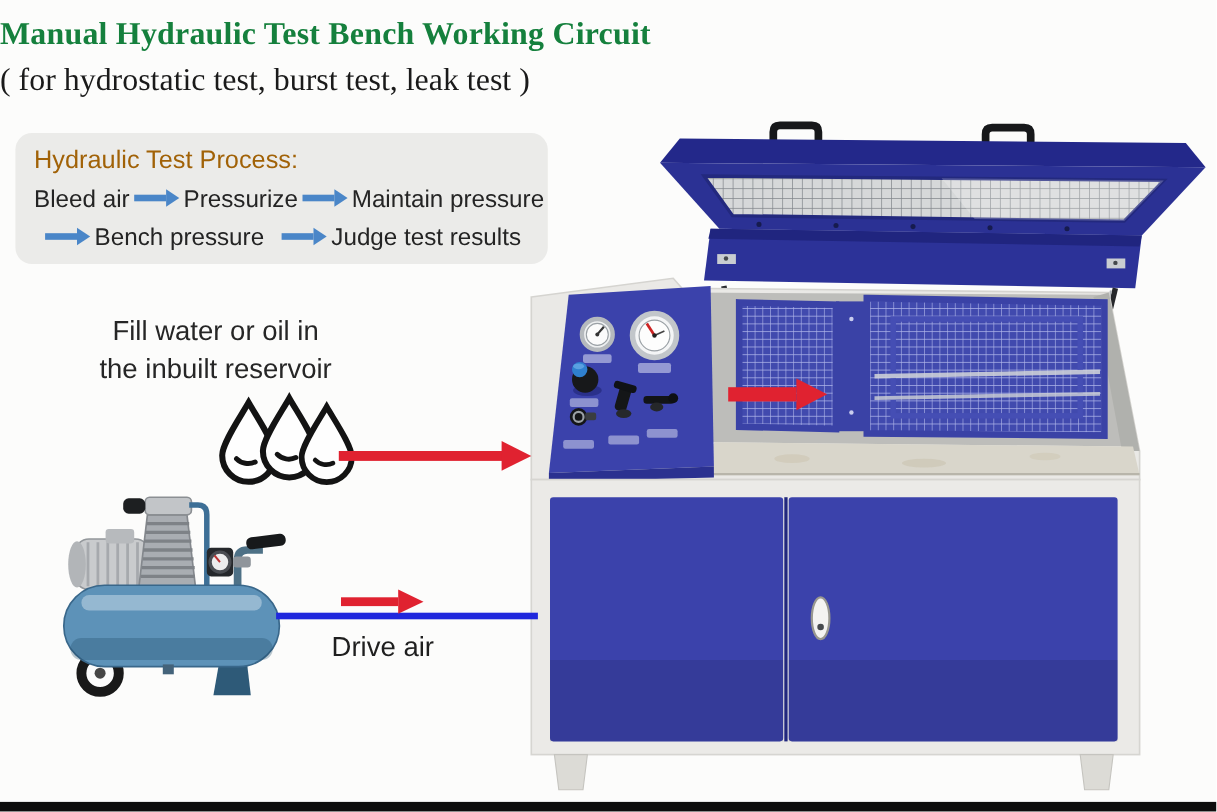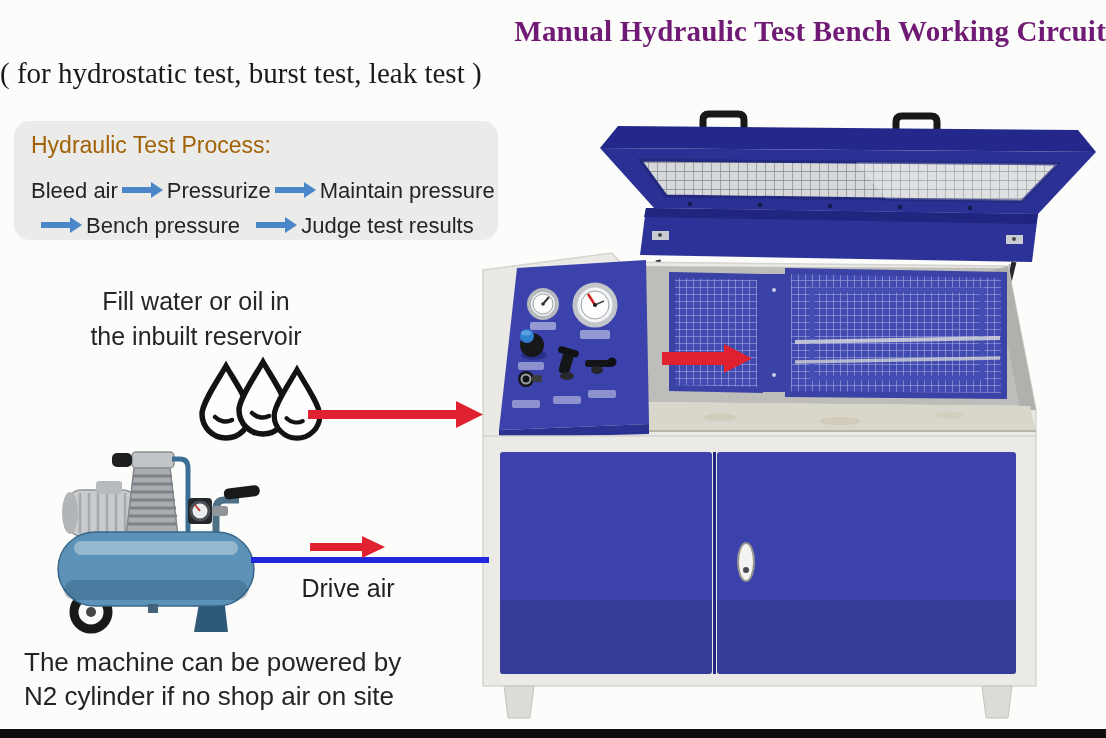--- a/index.html
+++ b/index.html
@@ -4,35 +4,35 @@
 <style>
   html,body{margin:0;padding:0;background:#ffffff;}
   .canvas{
     position:relative;width:1106px;height:738px;overflow:hidden;
     background:var(--c-page_bg,#fcfcfb);
     font-family:"Liberation Sans",sans-serif;
     color:var(--c-text_dark,#222222);
   }
   .illus{position:absolute;left:0;top:0;}
   .page-title{
-    position:absolute;top:15px;left:0;width:100%;text-align:right;
+    position:absolute;top:15px;left:0;width:100%;text-align:left;
     font-family:"Liberation Serif",serif;font-weight:bold;font-size:29px;
-    letter-spacing:.2px;color:#701a75;
+    letter-spacing:.2px;color:#15803d;
   }
   .page-subtitle{
     position:absolute;top:57px;left:0;width:100%;
     font-family:"Liberation Serif",serif;font-size:29px;color:#1a1a1a;
   }
   .process-box{
     position:absolute;left:14px;top:121px;width:484px;height:119px;
     box-sizing:border-box;background:var(--c-process_box_bg,#ebebe9);
     border-radius:15px;padding:11px 0 0 17px;
   }
   .process-heading{font-size:23px;color:#a16207;}
-  .process-row{margin-top:19px;white-space:nowrap;font-size:22px;color:#242424;}
+  .process-row{margin-top:9px;white-space:nowrap;font-size:22px;color:#242424;}
   .process-row.second{margin-top:9px;padding-left:6px;}
   .farrow{
     display:inline-block;vertical-align:middle;width:29px;height:6px;
     background:var(--c-flow_blue,#4a86c8);position:relative;
     margin:0 16px 4px 4px;
   }
   .farrow::after{
     content:"";position:absolute;right:-12px;top:-5px;width:0;height:0;
     border-top:8px solid transparent;border-bottom:8px solid transparent;
     border-left:12px solid var(--c-flow_blue,#4a86c8);
@@ -59,24 +59,20 @@
     <div class="process-row second">
       <span class="farrow"></span><span>Bench pressure</span>
       <span class="farrow" style="margin-left:10px"></span><span>Judge test results</span>
     </div>
   </div>
 
   <div class="note drive-air-label">Drive air</div>
   <div class="note fill-note">
     <div>Fill water or oil in</div>
     <div>the inbuilt reservoir</div>
-  </div>
-  <div class="note power-note">
-    <div>The machine can be powered by</div>
-    <div>N2 cylinder if no shop air on site</div>
   </div>
 
   <svg class="illus" width="1106" height="738" viewBox="0 0 1106 738">
     <defs>
       <pattern id="meshS" width="9" height="9" patternUnits="userSpaceOnUse">
         <rect width="9" height="9" fill="#d6d8d9"></rect>
         <path d="M0 0H9M0 0V9" stroke="#82878c" stroke-width="1.3"></path>
       </pattern>
       <pattern id="meshB" width="7" height="7" patternUnits="userSpaceOnUse">
         <rect width="7" height="7" fill="#414aae"></rect>

